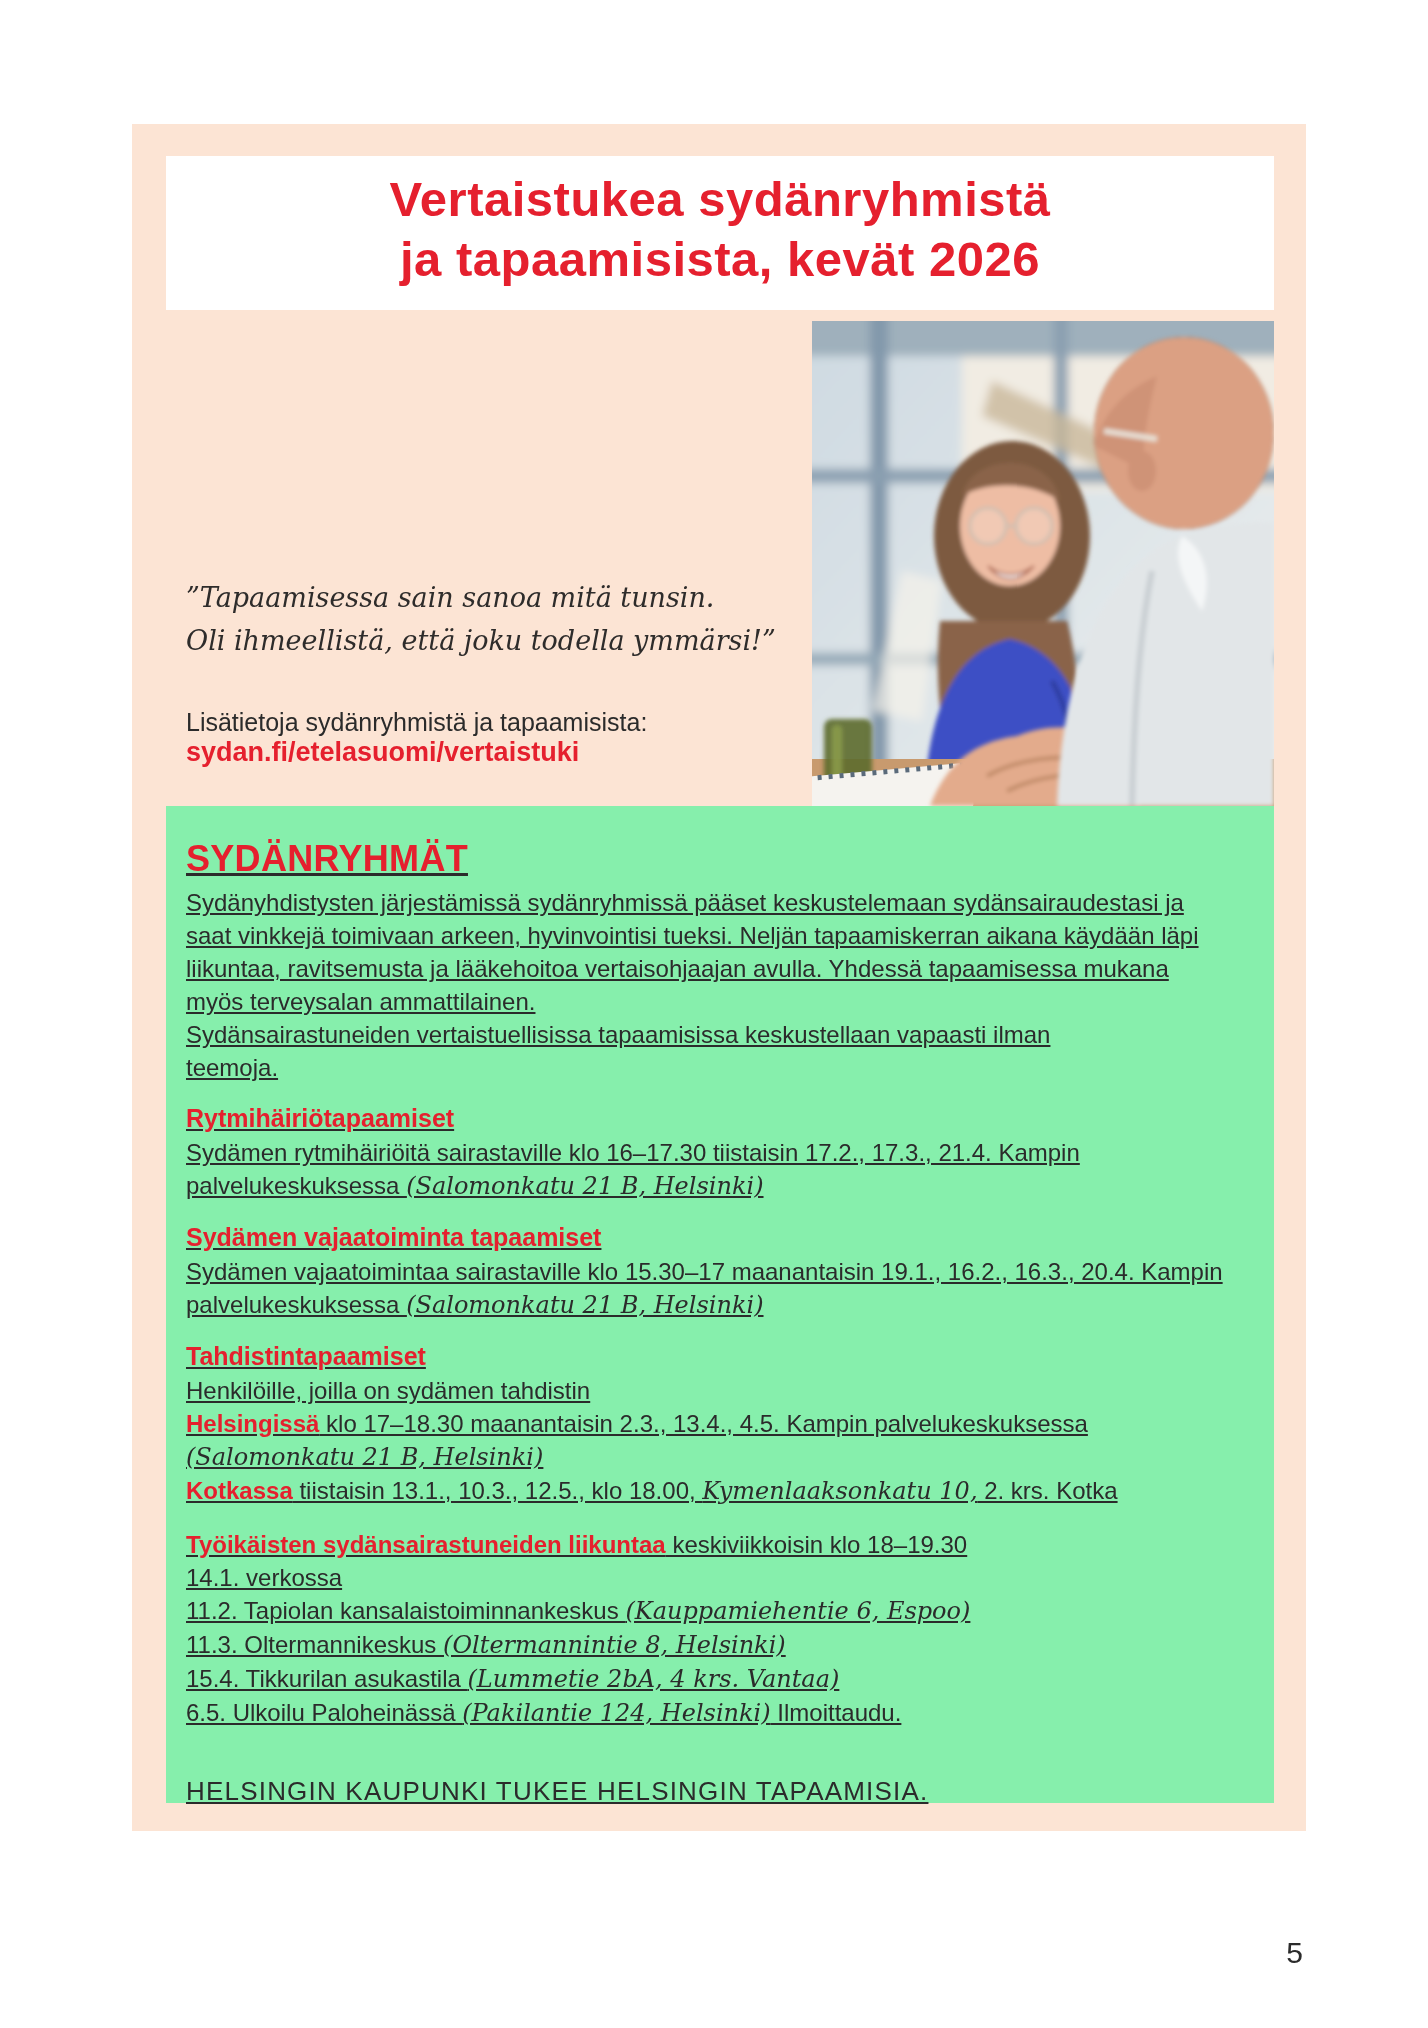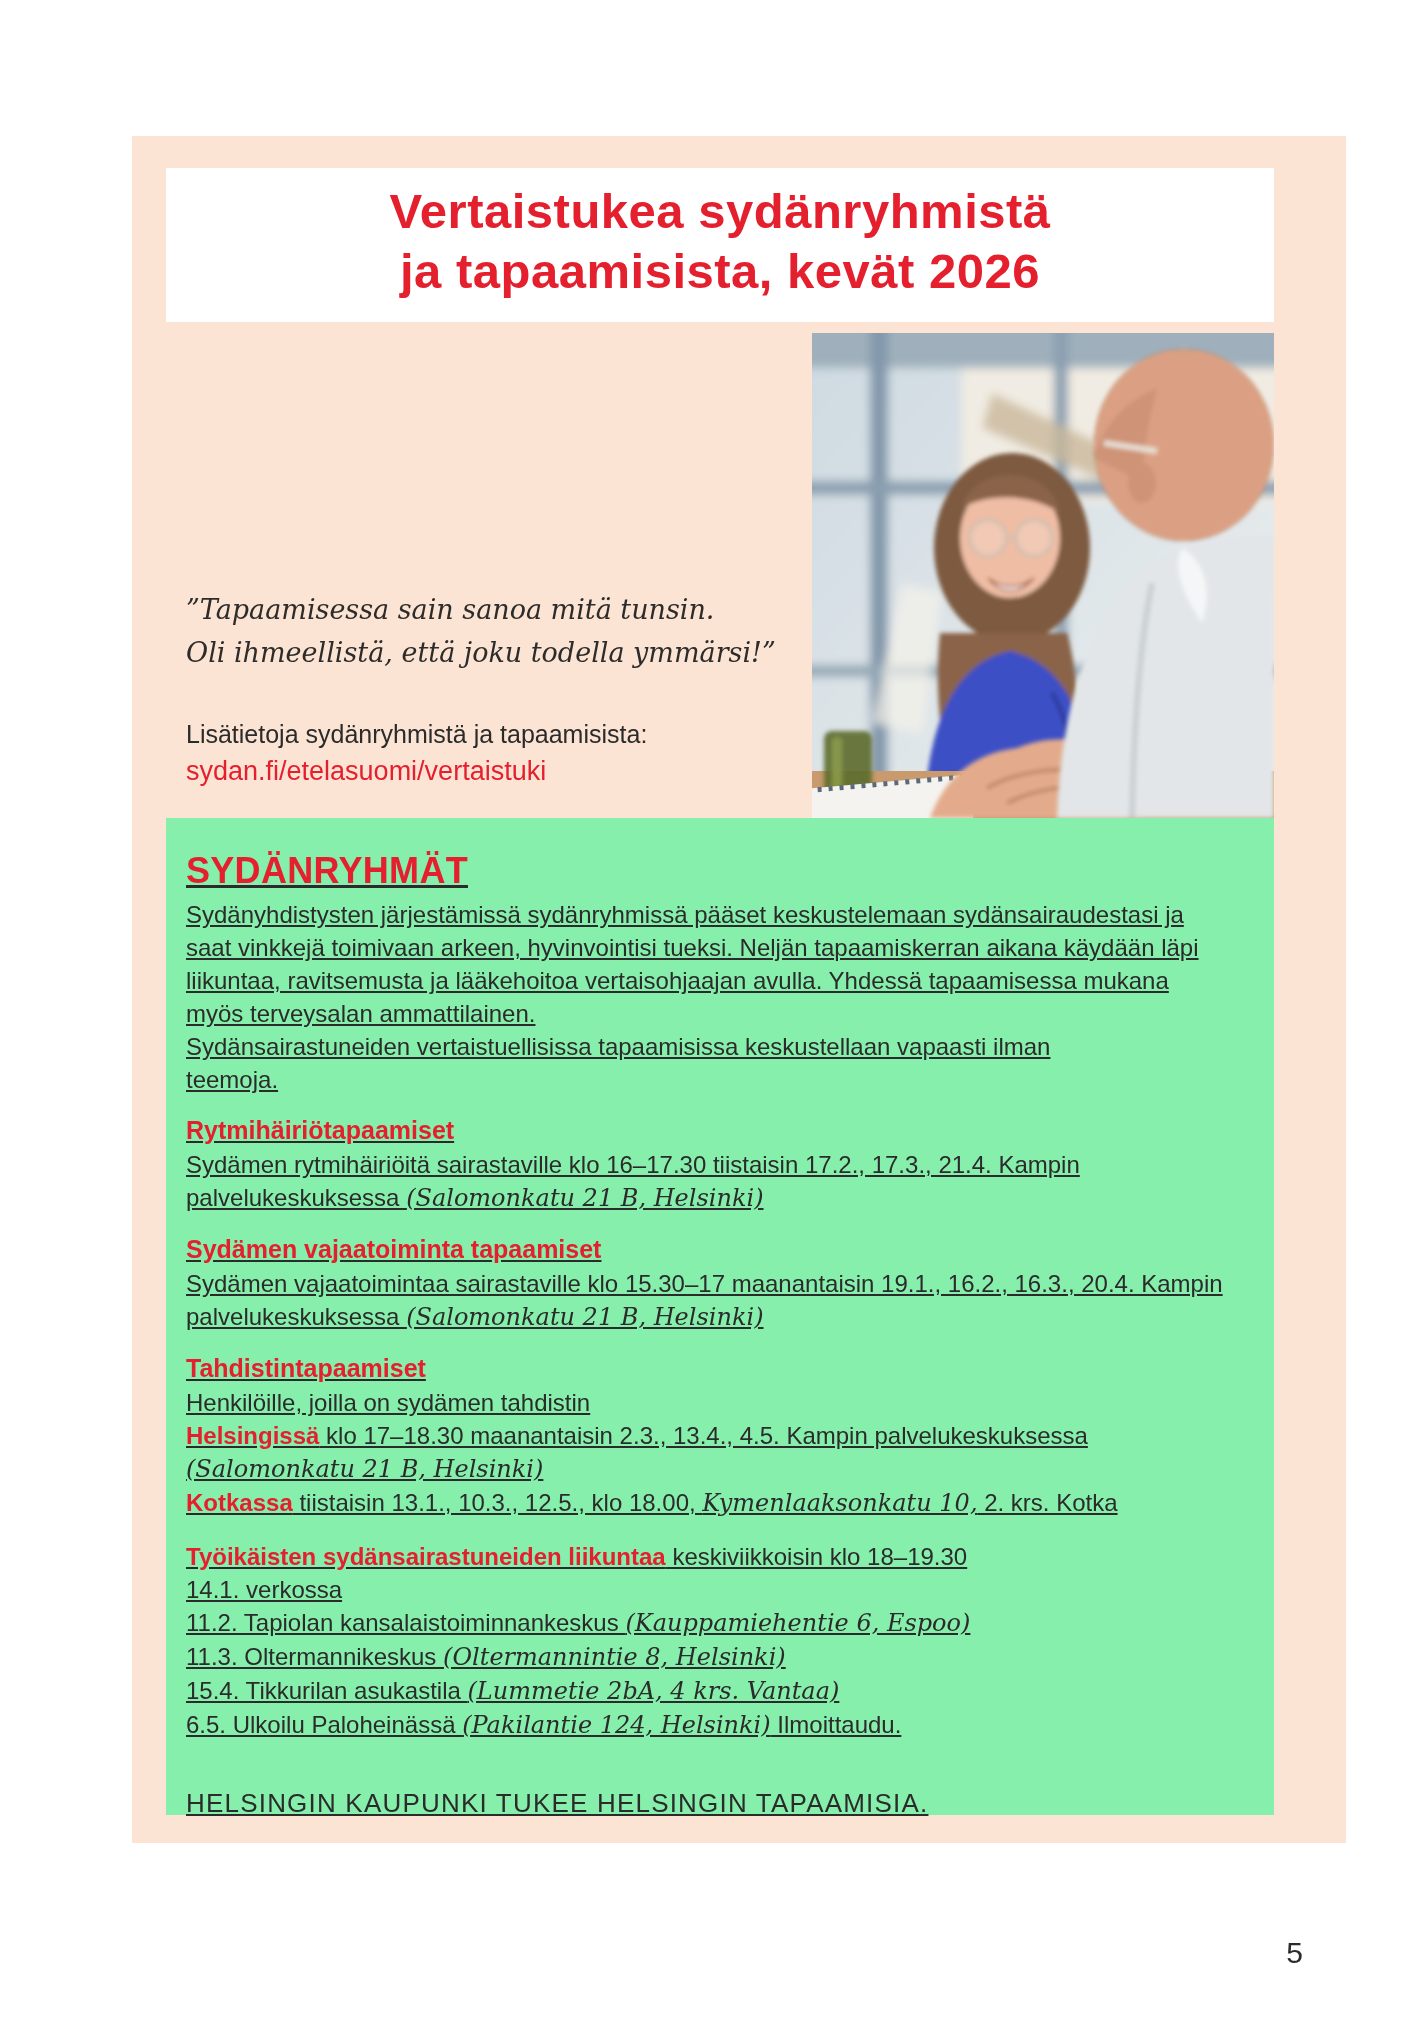--- a/index.html
+++ b/index.html
@@ -5,37 +5,37 @@
   :root{
     --accent-red:#e5202e;
     --peach:#fce4d4;
     --text:#2b2b2b;
   }
   html,body{margin:0;padding:0;background:#ffffff;}
   .page{
     position:relative;width:1428px;height:2028px;background:#ffffff;
     font-family:"Liberation Sans",sans-serif;color:var(--text);overflow:hidden;
   }
-  .peach{position:absolute;left:132px;top:136px;width:1174px;height:1707px;background:var(--peach);padding-left:40px;}
+  .peach{position:absolute;left:132px;top:124px;width:1174px;height:1707px;background:var(--peach);}
   .header-box{position:absolute;left:34px;top:32px;width:1108px;height:154px;background:#ffffff;}
   .title{
     text-align:center;padding-top:13px;font-weight:bold;color:var(--accent-red);
     font-size:49px;line-height:60px;letter-spacing:.5px;
   }
   .quote{
     position:absolute;left:54px;width:640px;white-space:pre-line;
     font-family:"DejaVu Serif","Liberation Serif",serif;font-style:italic;
     font-size:27px;line-height:43px;color:#2e2c2b;
   }
   .q1{top:224px;}
   .q2{top:452px;}
   .photo{position:absolute;left:680px;top:197px;width:462px;height:485px;overflow:hidden;background:#dfe6ea;}
   .info{position:absolute;left:54px;top:584px;}
   .info-label{font-size:25px;color:var(--text);}
-  .info-link{font-size:27px;font-weight:normal;color:var(--accent-red);margin-top:7px;cursor:pointer;}
+  .info-link{font-size:27px;font-weight:bold;color:var(--accent-red);cursor:pointer;}
   .content{
     position:absolute;left:34px;top:682px;width:1108px;height:997px;background:#86efac;
     box-sizing:border-box;padding:2px 24px 0 20px;text-decoration:underline;
   }
   .content h2{
     font-size:36px;color:var(--accent-red);margin:24px 0 6px 0;letter-spacing:.3px;
     font-weight:bold;
   }
   .content h2.first{margin-top:30px;}
   .body{font-size:24px;line-height:33px;color:var(--text);margin:0;}

